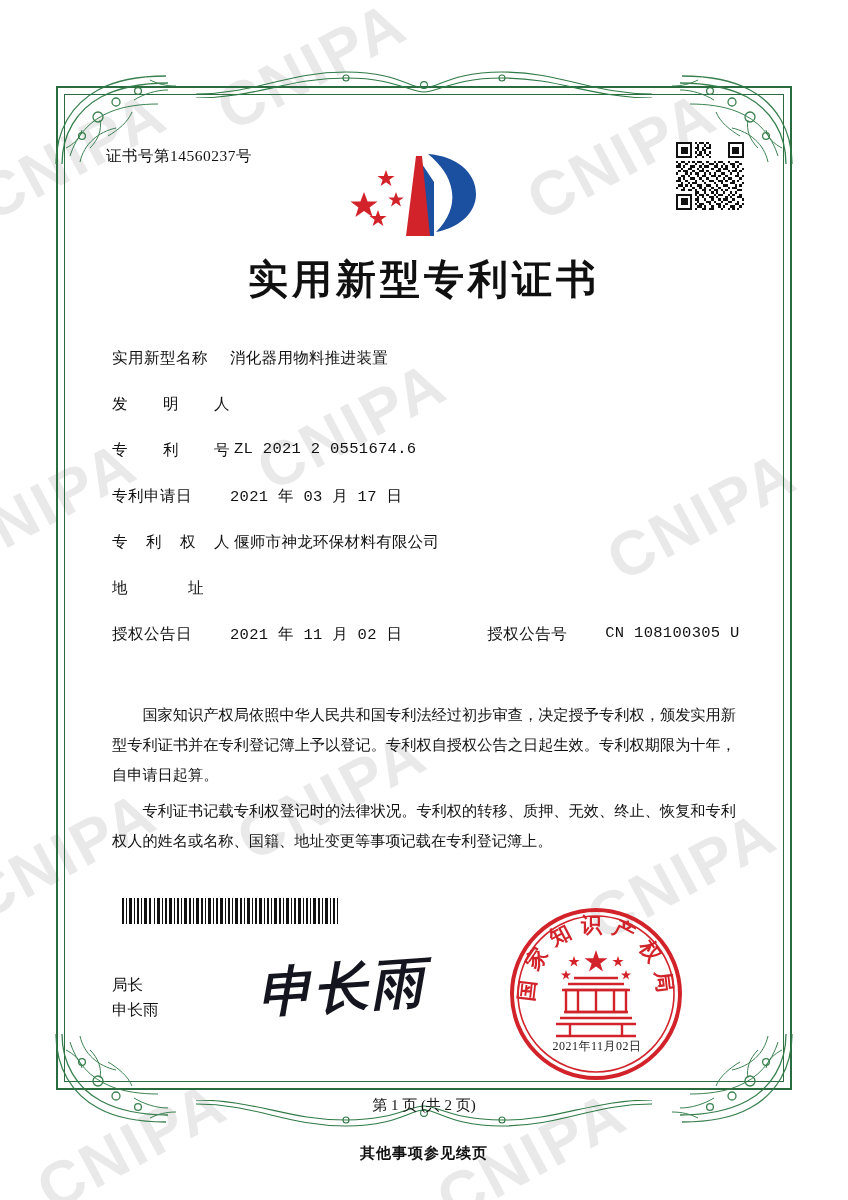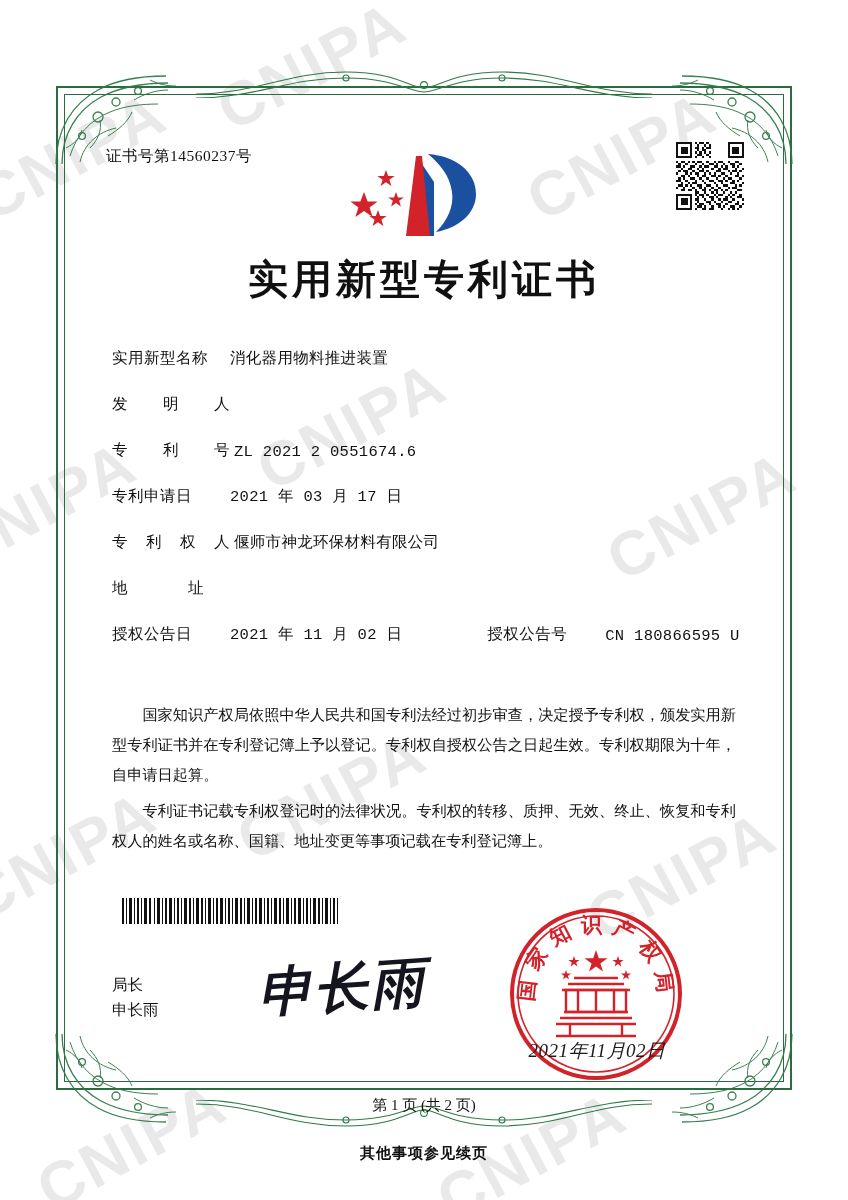--- a/index.html
+++ b/index.html
@@ -131,21 +131,21 @@
   .fields {
     position: absolute;
     left: 112px;
     top: 348px;
     width: 624px;
     font-size: 15.5px;
     color: #111;
   }
   .field-row {
     display: flex;
-    align-items: flex-end;
+    align-items: flex-start;
     margin-bottom: 25px;
   }
   .field-label {
     width: 118px;
     flex: none;
     letter-spacing: 0.5px;
   }
   .field-label.spread {
     display: flex;
     justify-content: space-between;
@@ -218,24 +218,23 @@
     top: 906px;
     width: 176px;
     height: 176px;
   }
   .seal-date {
     position: absolute;
     left: 516px;
     top: 1038px;
     width: 162px;
     text-align: center;
-    font-size: 19px;
+    font-size: 12px;
     color: #1b1b1b;
     letter-spacing: 0.5px;
-    font-style: italic;
   }
 
   
   .page-num {
     position: absolute;
     left: 0; right: 0;
     top: 1096px;
     text-align: center;
     font-size: 15px;
     color: #111;
@@ -628,21 +627,21 @@
     <div class="field-row">
       <div class="field-label spread">
           <span>地</span>
           <span style="padding-right:26px;">址</span>
         </div>
     </div>
     <div class="field-row inline2">
       <div class="field-label">授权公告日</div>
       <div class="field-value">2021 年 11 月 02 日</div>
       <div class="field-label2" style="margin-left:85px;">授权公告号</div>
-      <div class="field-value">CN 180866595 U</div>
+      <div class="field-value">CN 108100305 U</div>
     </div>
   </div>
 
   <div class="paras">
     <p>国家知识产权局依照中华人民共和国专利法经过初步审查，决定授予专利权，颁发实用新型专利证书并在专利登记簿上予以登记。专利权自授权公告之日起生效。专利权期限为十年，自申请日起算。</p>
     <p>专利证书记载专利权登记时的法律状况。专利权的转移、质押、无效、终止、恢复和专利权人的姓名或名称、国籍、地址变更等事项记载在专利登记簿上。</p>
   </div>
 
   <div class="barcode">
     <svg viewBox="0 0 216 26" width="216" height="26" shape-rendering="crispEdges">

